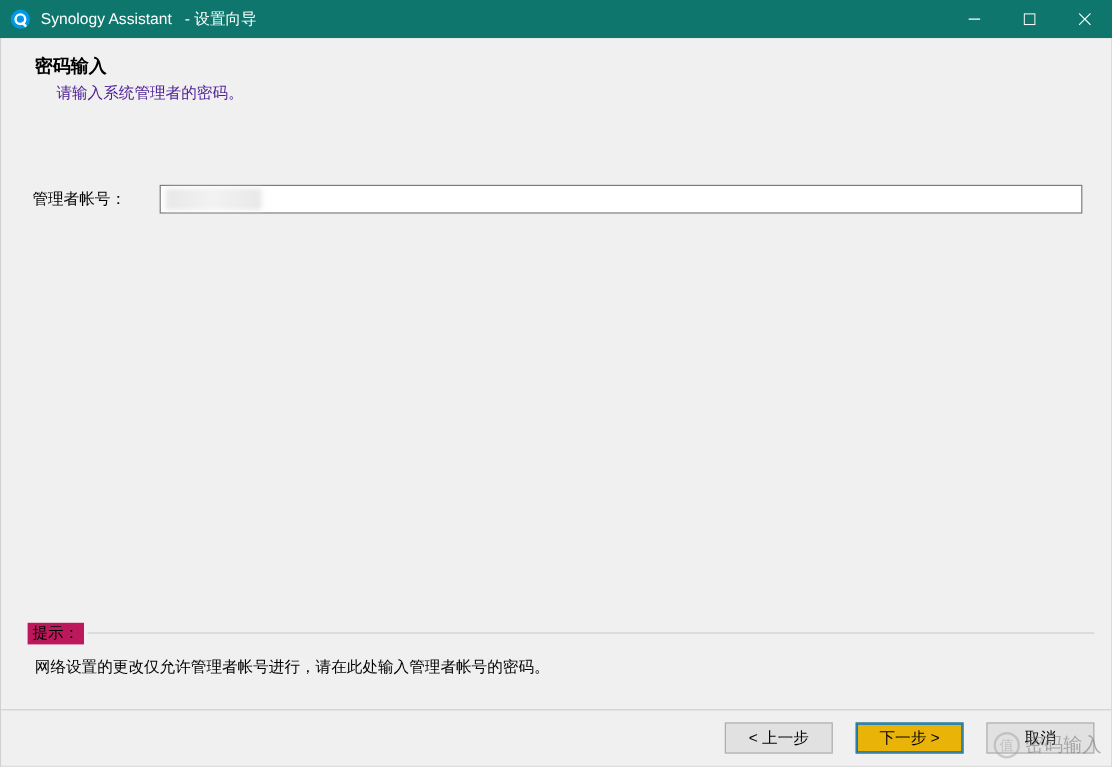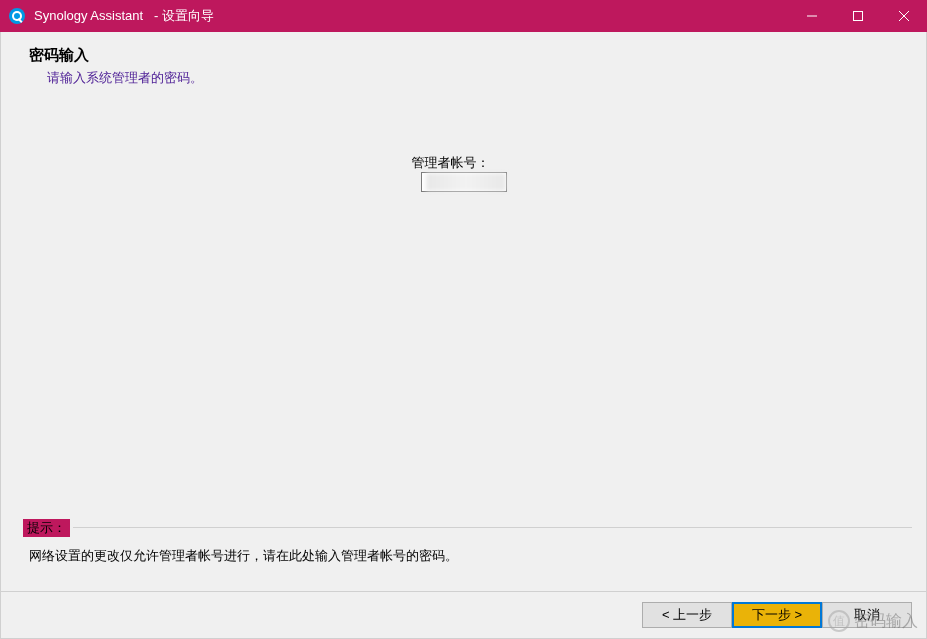--- a/index.html
+++ b/index.html
@@ -10,21 +10,21 @@
     body {
       font-family: "Microsoft YaHei", "Segoe UI", Tahoma, sans-serif;
       font-size: 13px;
       background: #fff;
       width: 927px;
       height: 639px;
       overflow: hidden;
       position: relative;
     }
     .titlebar {
-      background: #be185d;
+      background: #0f766e;
       color: #fff;
       height: 32px;
       display: flex;
       align-items: center;
       padding-left: 8px;
     }
     .titlebar-icon {
       width: 18px;
       height: 18px;
       margin-right: 8px;
@@ -81,21 +81,20 @@
       color: #4c1d95;
       padding-left: 18px;
     }
     .form-area {
       padding: 28px 24px 0 24px;
     }
     .form-row {
       display: flex;
       align-items: center;
       margin-bottom: 6px;
-      flex-direction: column;
     }
     .form-label {
       width: 108px;
       font-size: 13px;
       color: #000;
       text-align: left;
       padding-left: 2px;
     }
     .form-input {
       flex: 1;
@@ -160,21 +159,21 @@
       padding-left: 2px;
     }
     .spacer {
       flex: 1;
     }
     .button-bar {
       border-top: 1px solid #d0d0d0;
       padding: 10px 14px;
       display: flex;
       justify-content: flex-end;
-      gap: 0;
+      gap: 19px;
       background: #f0f0f0;
     }
     .wiz-btn {
       min-width: 90px;
       height: 26px;
       border: 1px solid #adadad;
       background: #e1e1e1;
       font-size: 13px;
       font-family: inherit;
       cursor: default;

